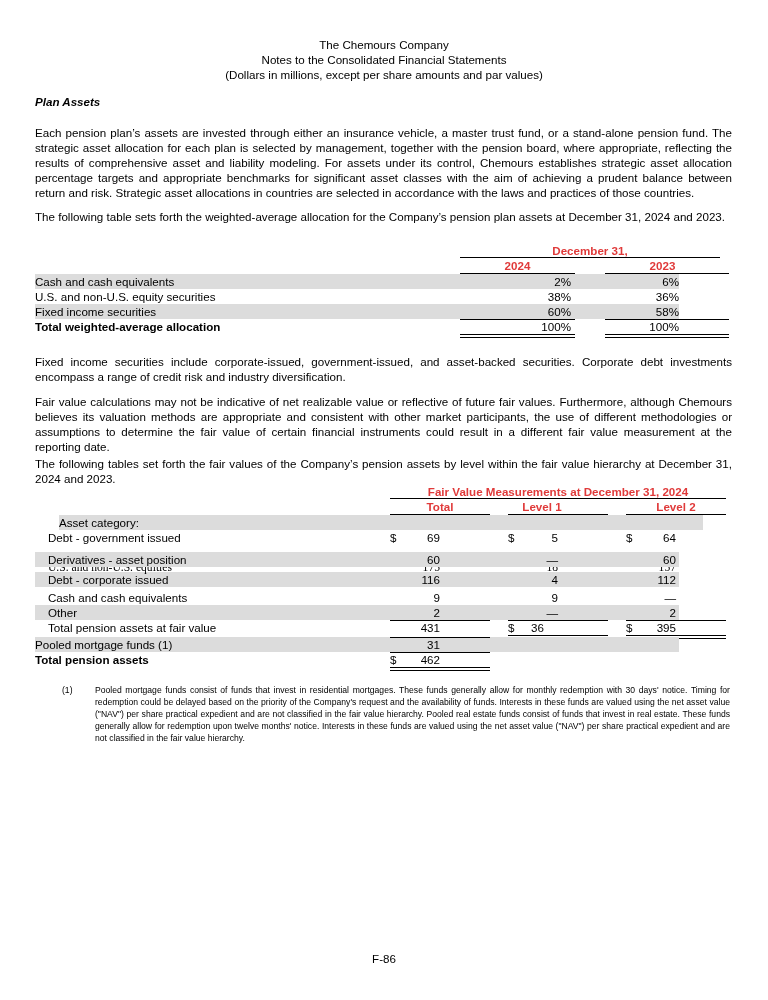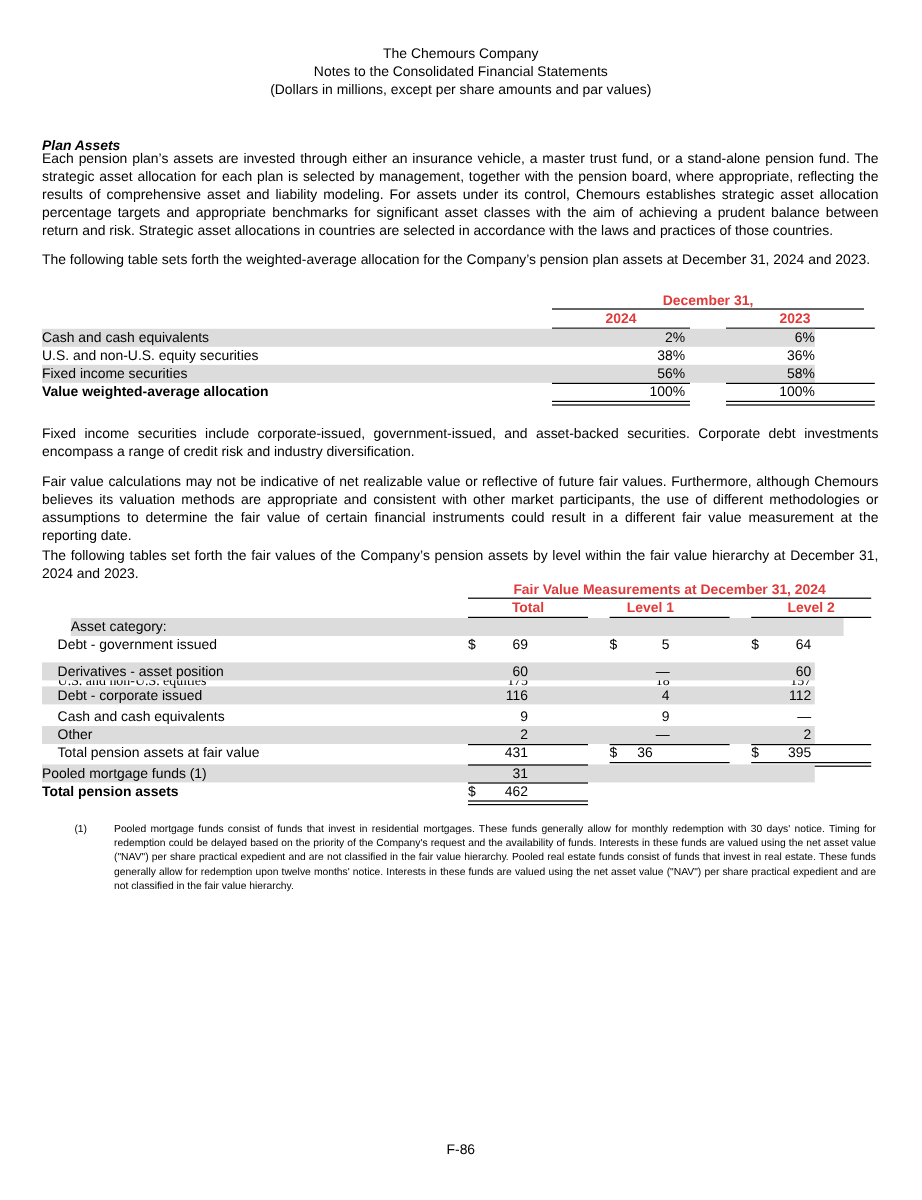--- a/index.html
+++ b/index.html
@@ -1,21 +1,21 @@
 <!DOCTYPE html>
 <html><head>
 <meta charset="utf-8">
 <style>
   html, body { margin: 0; padding: 0; background: #ffffff; }
   body {
     width: 768px; height: 1000px; position: relative; overflow: hidden;
     font-family: "Liberation Sans", sans-serif; color: #000; font-size: 11.6px;
   }
   .hdr { position: absolute; left: 0; width: 768px; text-align: center; font-size: 11.6px; line-height: 15px; }
-  .section-title { position: absolute; left: 35px; top: 95px; font-weight: bold; font-style: italic; font-size: 11.6px; margin-top: 20px; }
+  .section-title { position: absolute; left: 35px; top: 95px; font-weight: bold; font-style: italic; font-size: 11.6px; }
   .para { position: absolute; left: 35px; width: 697px; text-align: justify; line-height: 15px; font-size: 11.6px; }
   .red { color: #e03a3a; font-weight: bold; }
   .abs { position: absolute; }
   .row { position: absolute; left: 35px; width: 644px; height: 15px; line-height: 15px; }
   .shade { background: #dcdcdc; }
   .lbl { position: absolute; left: 0; top: 0; white-space: nowrap; }
   .ind { left: 13px; }
   .num { position: absolute; top: 0; text-align: right; white-space: nowrap; }
   .dollar { position: absolute; top: 0; }
   .hline { position: absolute; height: 0; border-top: 1px solid #000; }
@@ -50,27 +50,27 @@
     <span class="num" style="right:108px;">2%</span>
     <span class="num" style="right:0;">6%</span>
   </div>
   <div class="row" style="top:289px;">
     <span class="lbl">U.S. and non-U.S. equity securities</span>
     <span class="num" style="right:108px;">38%</span>
     <span class="num" style="right:0;">36%</span>
   </div>
   <div class="row shade" style="top:304px;">
     <span class="lbl">Fixed income securities</span>
-    <span class="num" style="right:108px;">56%</span>
+    <span class="num" style="right:108px;">60%</span>
     <span class="num" style="right:0;">58%</span>
   </div>
   <div class="hline" style="left:460px; top:319px; width:115px;"></div>
   <div class="hline" style="left:605px; top:319px; width:124px;"></div>
   <div class="row" style="top:319px;">
-    <span class="lbl bold">Value weighted-average allocation</span>
+    <span class="lbl bold">Total weighted-average allocation</span>
     <span class="num" style="right:108px;">100%</span>
     <span class="num" style="right:0;">100%</span>
   </div>
   <div class="dline" style="left:460px; top:334px; width:115px;"></div>
   <div class="dline" style="left:605px; top:334px; width:124px;"></div>
 </div>
 
 <div class="para" style="top:354px;">Fixed income securities include corporate-issued, government-issued, and asset-backed securities. Corporate debt investments encompass a range of credit risk and industry diversification.</div>
 <div class="para" style="top:394px;">Fair value calculations may not be indicative of net realizable value or reflective of future fair values. Furthermore, although Chemours believes its valuation methods are appropriate and consistent with other market participants, the use of different methodologies or assumptions to determine the fair value of certain financial instruments could result in a different fair value measurement at the reporting date.</div>
 <div class="para" style="top:456px;">The following tables set forth the fair values of the Company’s pension assets by level within the fair value hierarchy at December 31, 2024 and 2023.</div>

